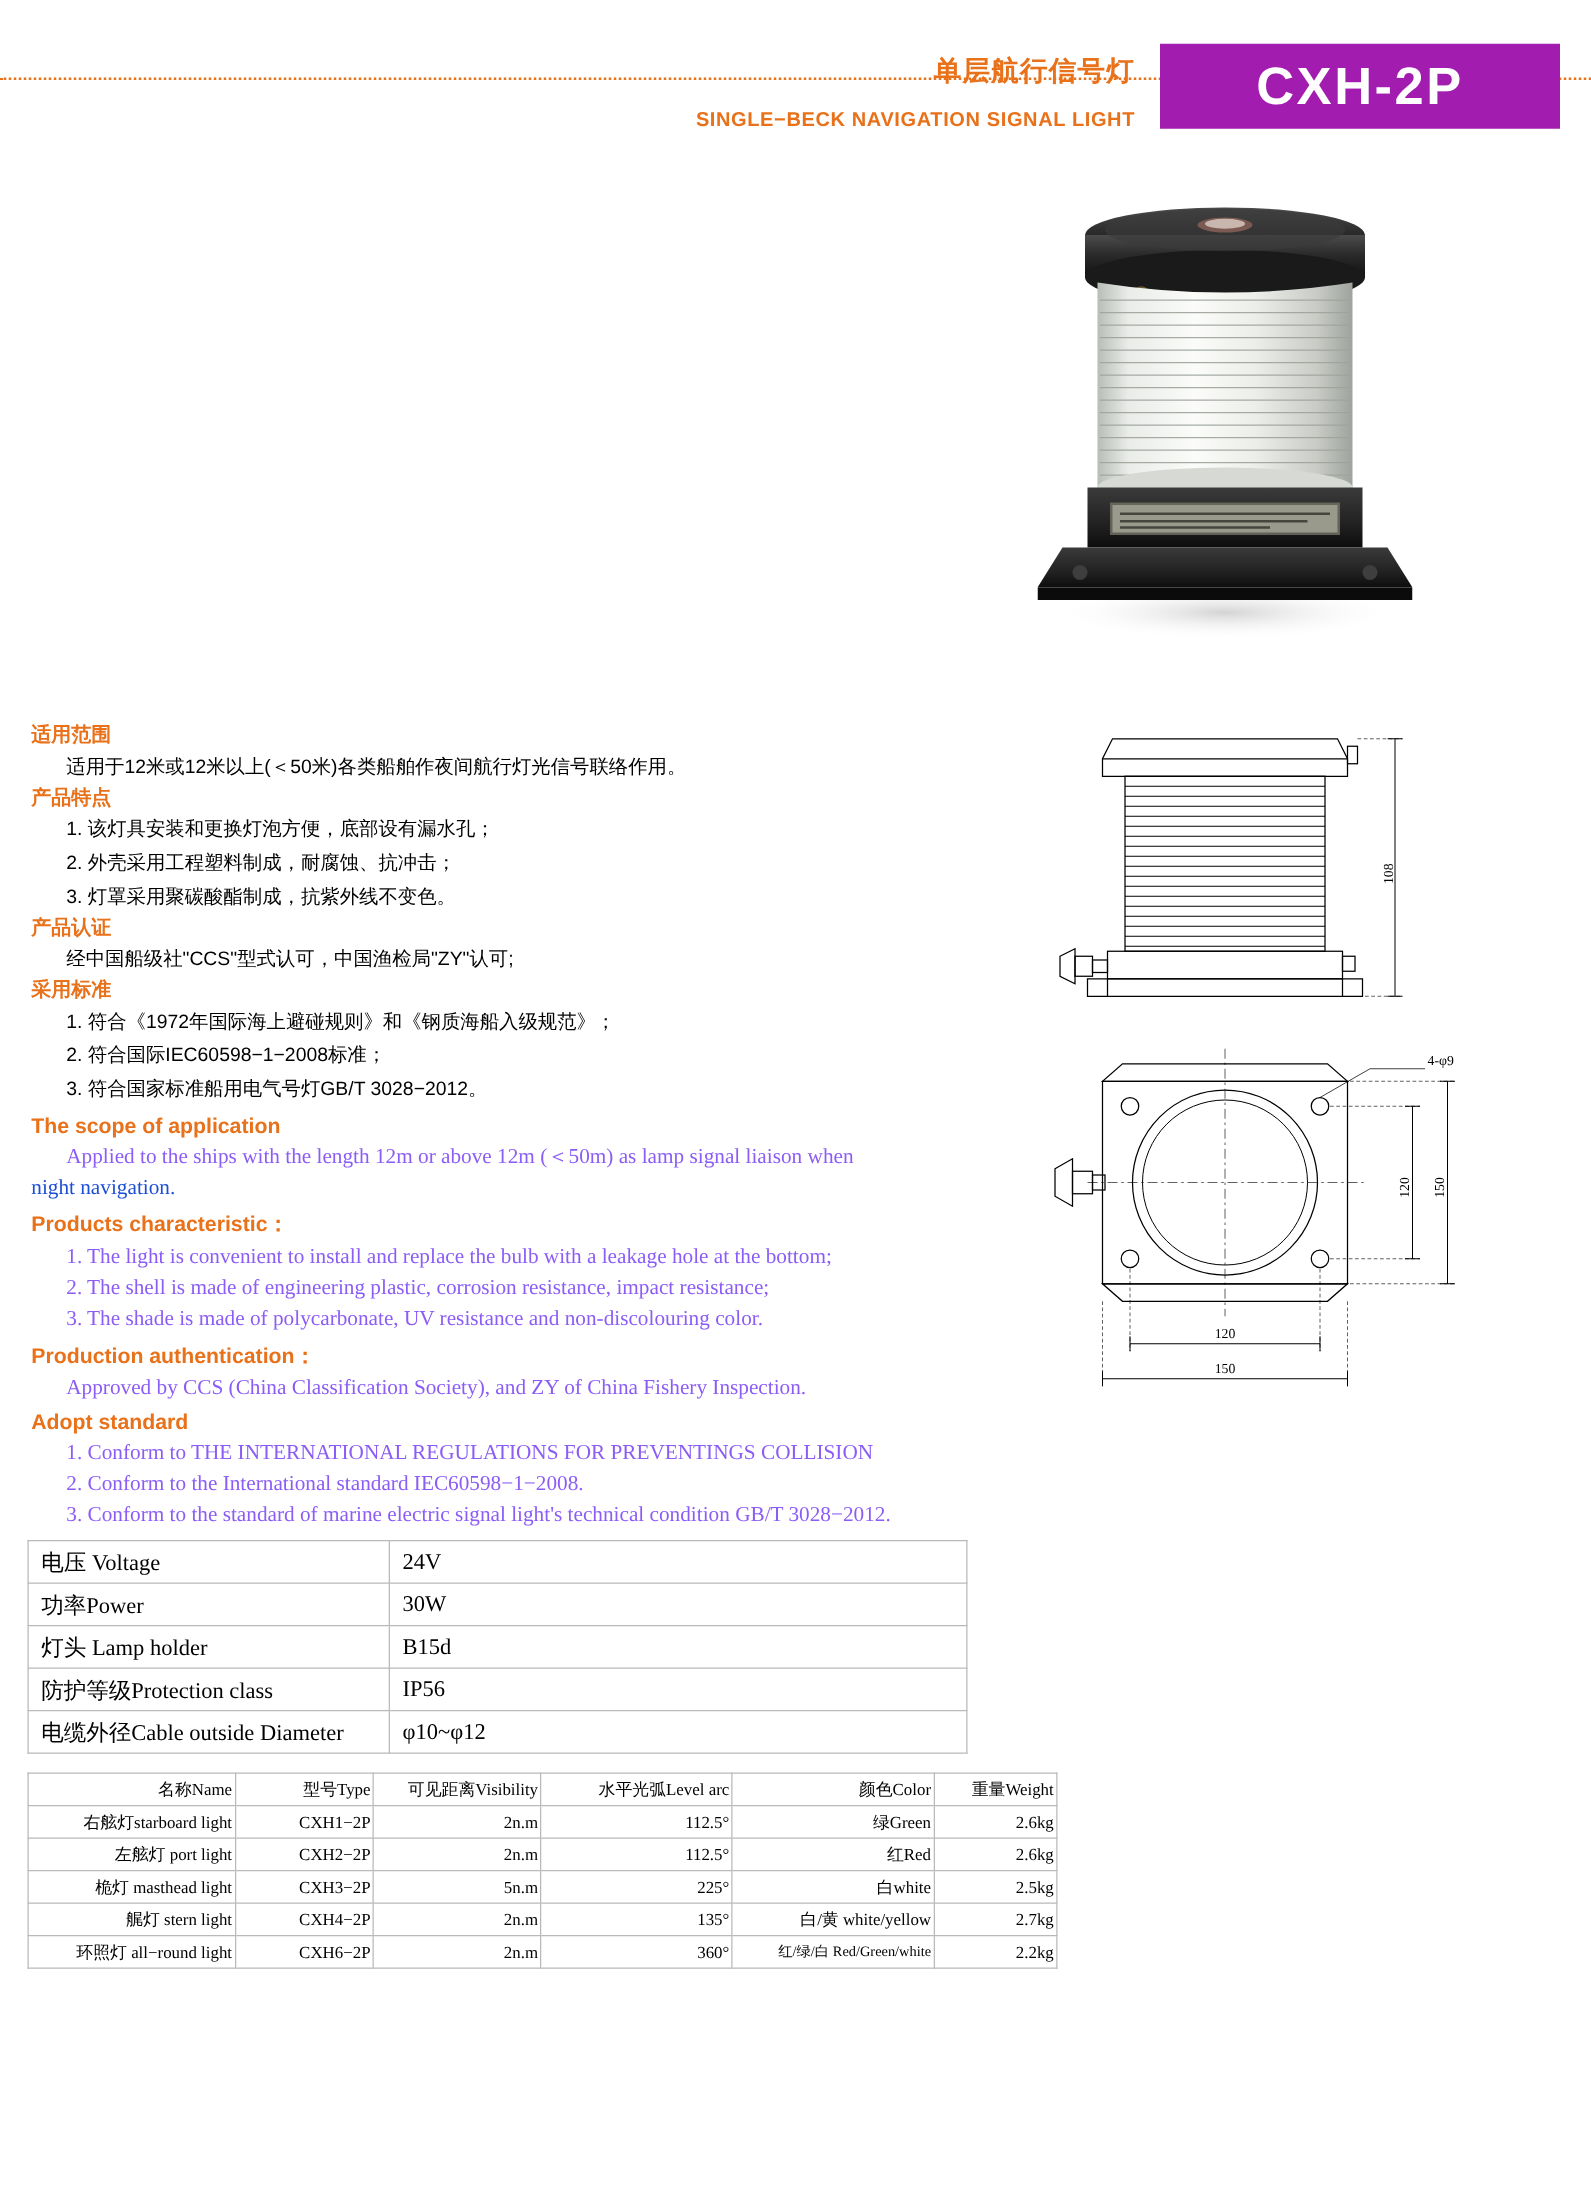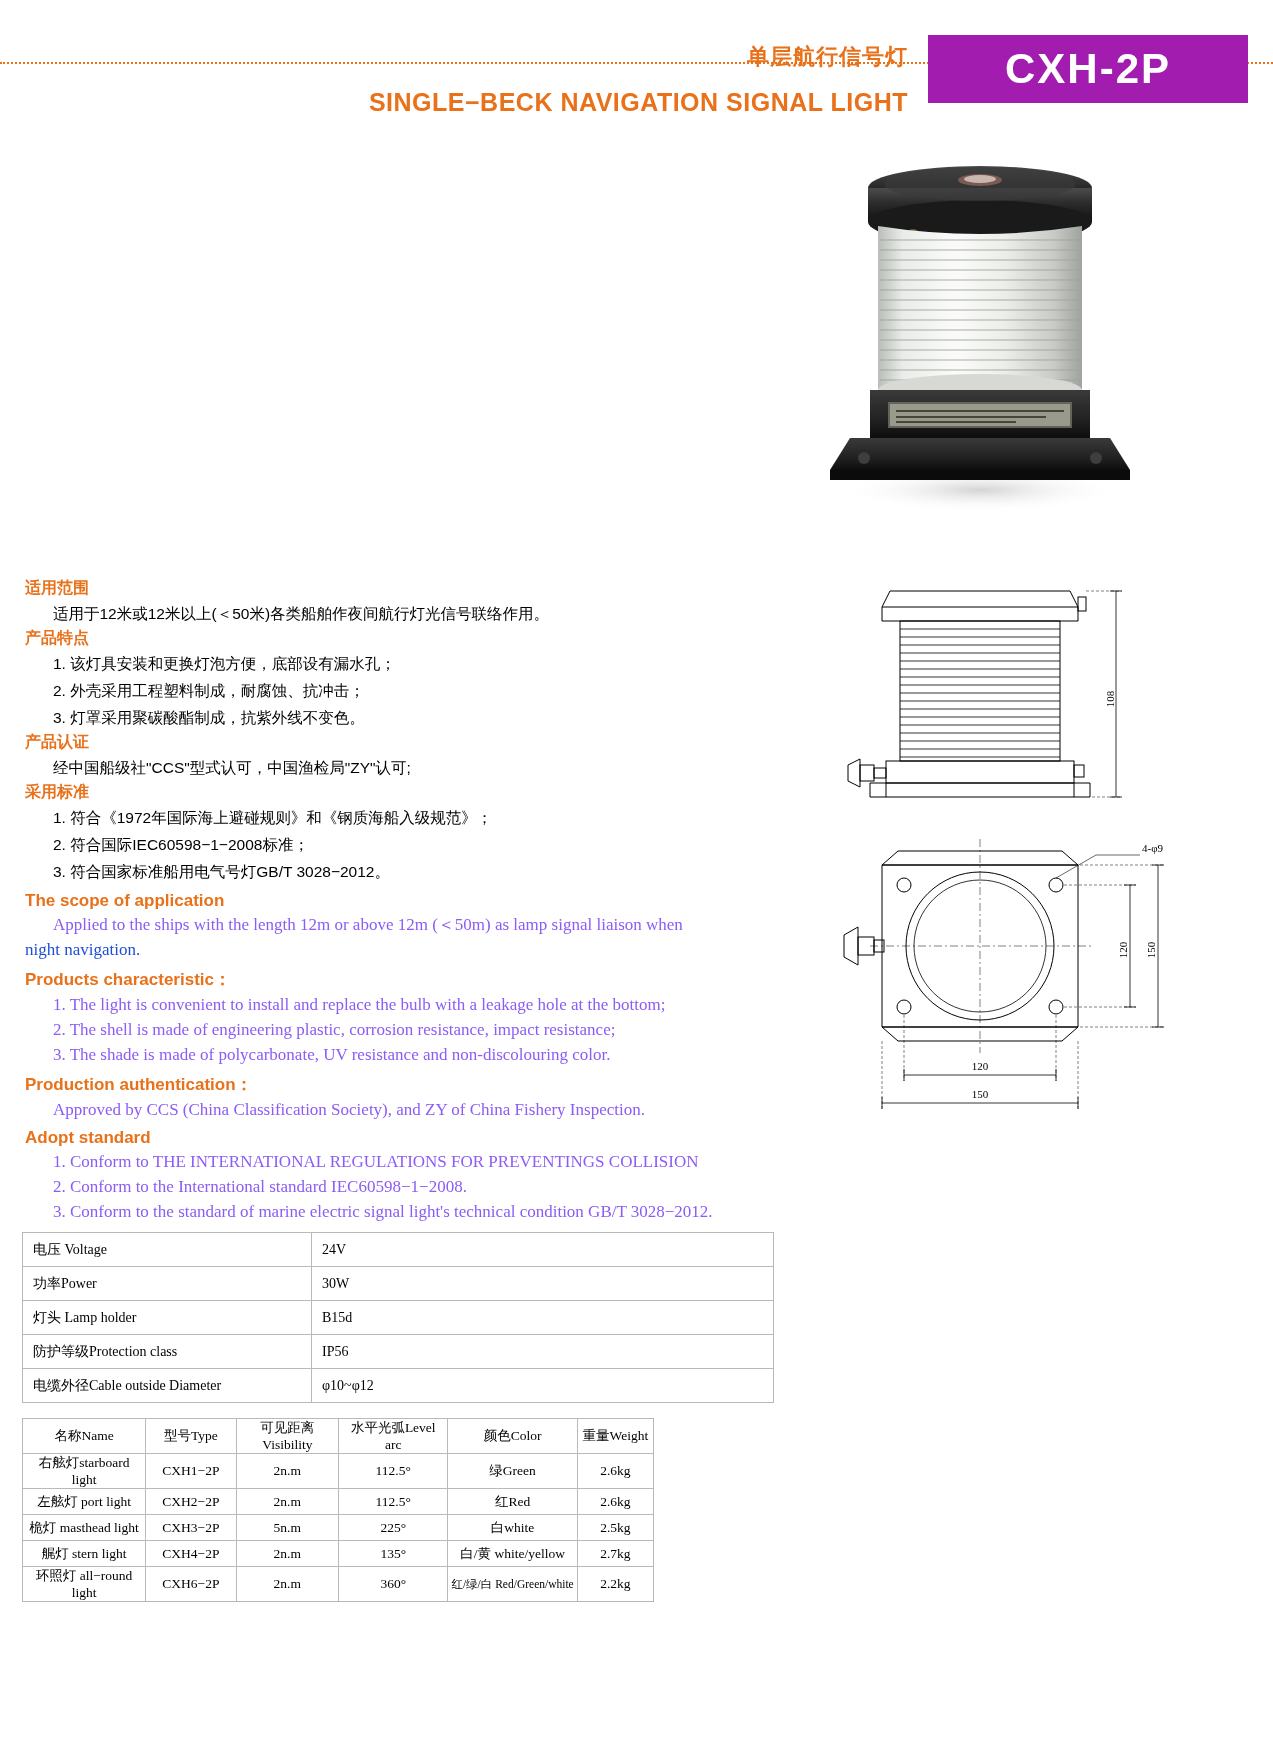--- a/index.html
+++ b/index.html
@@ -12,21 +12,21 @@
   }
   .page{position:absolute; inset:0;}
 
   
   .header{position:absolute; top:0; left:0; width:1273px; height:128px;}
   .hdr-rule{position:absolute; left:0; top:62px; width:1273px; height:0;
             border-top:2px dotted #E8711A;}
   .hdr-cn{position:absolute; right:365px; top:42px; font-family:"Liberation Sans",sans-serif;
           font-weight:bold; font-size:22px; color:#E8711A; letter-spacing:1px;}
   .hdr-en{position:absolute; right:365px; top:88px; font-family:"Liberation Sans",sans-serif;
-          font-weight:bold; font-size:25px; color:#E8711A; letter-spacing:.5px; white-space:nowrap;}
+          font-weight:bold; font-size:16px; color:#E8711A; letter-spacing:.5px; white-space:nowrap;}
   .hdr-badge{position:absolute; right:25px; top:35px; width:320px; height:68px;
              background:#a21caf; color:#fff; font-family:"Liberation Sans",sans-serif;
              font-weight:bold; font-size:42px; letter-spacing:2px;
              display:flex; align-items:center; justify-content:center;}
 
   
   .photo{position:absolute; left:830px; top:140px; width:300px; height:380px;}
 
   
   .textcol{position:absolute; left:25px; top:578px; width:760px;}
@@ -41,28 +41,28 @@
   .p-en{font-family:"Liberation Serif",serif; font-size:17px; line-height:24px;
         margin:0 0 1px 0; color:#8b5cf6;}
   .p-en.ind{text-indent:28px;}
   .p-en.ind2{padding-left:28px;}
 
   
   .drawings{position:absolute; left:830px; top:575px; width:420px; height:580px;}
 
   
   .spec{position:absolute; left:22px; top:1232px; width:752px;
-        border-collapse:collapse; font-family:"Liberation Serif",serif; font-size:14px;}
+        border-collapse:collapse; font-family:"Liberation Serif",serif; font-size:18px;}
   .spec td{border:1px solid #b9b9b9; height:33px; padding:0 10px; vertical-align:middle;}
   .spec td.k{width:268px;}
 
   
-  .models{position:absolute; left:22px; top:1418px; width:632px;
+  .models{position:absolute; left:22px; top:1418px; width:824px;
           border-collapse:collapse; font-family:"Liberation Serif",serif; font-size:13.5px;
-          text-align:center;}
+          text-align:right;}
   .models td,.models th{border:1px solid #b9b9b9; height:25px; padding:0 2px; font-weight:normal;}
   .models tr td:nth-child(1){width:152px;}
   .models tr td:nth-child(2){width:100px;}
   .models tr td:nth-child(3){width:122px;}
   .models tr td:nth-child(4){width:140px;}
   .models tr td:nth-child(5){width:148px;}
   .models tr td:nth-child(6){width:88px;}
   .sm{font-size:11.5px;}
 </style>
 </head>

